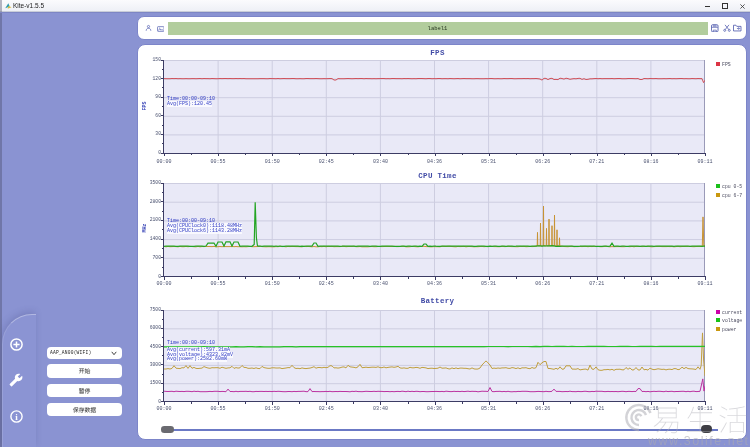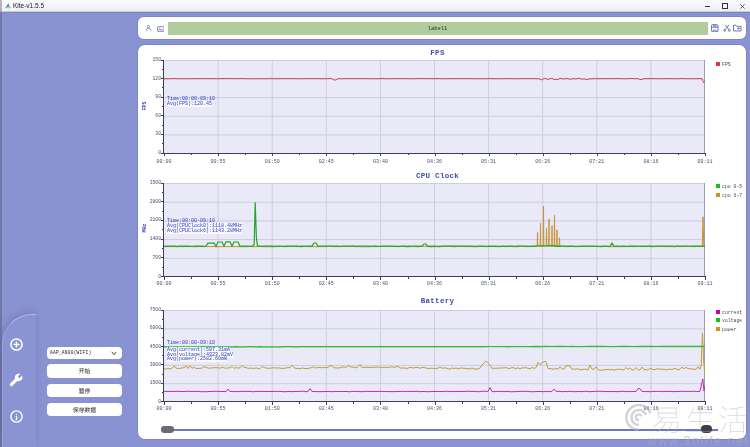--- a/index.html
+++ b/index.html
@@ -180,21 +180,21 @@
 <div style="position:absolute;left:596.8px;top:153.7px;width:1px;height:2.5px;background:#3c3c64"></div>
 <div style="position:absolute;left:623.9px;top:153.7px;width:1px;height:1.5px;background:#3c3c64"></div>
 <div style="position:absolute;left:650.9px;top:153.7px;width:1px;height:2.5px;background:#3c3c64"></div>
 <div style="position:absolute;left:678.0px;top:153.7px;width:1px;height:1.5px;background:#3c3c64"></div>
 <div style="position:absolute;left:705.0px;top:153.7px;width:1px;height:2.5px;background:#3c3c64"></div>
 <div class="ytitle" style="left:140px;top:103px">FPS</div>
 <div class="anno" style="top:97px"><span>Time:00:00-09:10</span>
 <span class="annb">Avg(FPS):120.45</span></div>
 <div class="leg" style="left:716px;top:61.5px"><span class="lsq" style="background:#dc3545"></span>FPS</div>
 
-<div class="ctitle" style="top:172px">CPU Clock</div>
+<div class="ctitle" style="top:172px">CPU Time</div>
 <svg class="plot" style="top:183px" width="541" height="94" viewBox="0 0 541 94">
 <rect x="0" y="0" width="541" height="93.5" fill="#e9e9f7"></rect>
     <line x1="54.1" y1="0" x2="54.1" y2="93.5" stroke="#cdcde0" stroke-width="1"></line>
     <line x1="108.2" y1="0" x2="108.2" y2="93.5" stroke="#cdcde0" stroke-width="1"></line>
     <line x1="162.3" y1="0" x2="162.3" y2="93.5" stroke="#cdcde0" stroke-width="1"></line>
     <line x1="216.4" y1="0" x2="216.4" y2="93.5" stroke="#cdcde0" stroke-width="1"></line>
     <line x1="270.5" y1="0" x2="270.5" y2="93.5" stroke="#cdcde0" stroke-width="1"></line>
     <line x1="324.6" y1="0" x2="324.6" y2="93.5" stroke="#cdcde0" stroke-width="1"></line>
     <line x1="378.7" y1="0" x2="378.7" y2="93.5" stroke="#cdcde0" stroke-width="1"></line>
     <line x1="432.8" y1="0" x2="432.8" y2="93.5" stroke="#cdcde0" stroke-width="1"></line>

